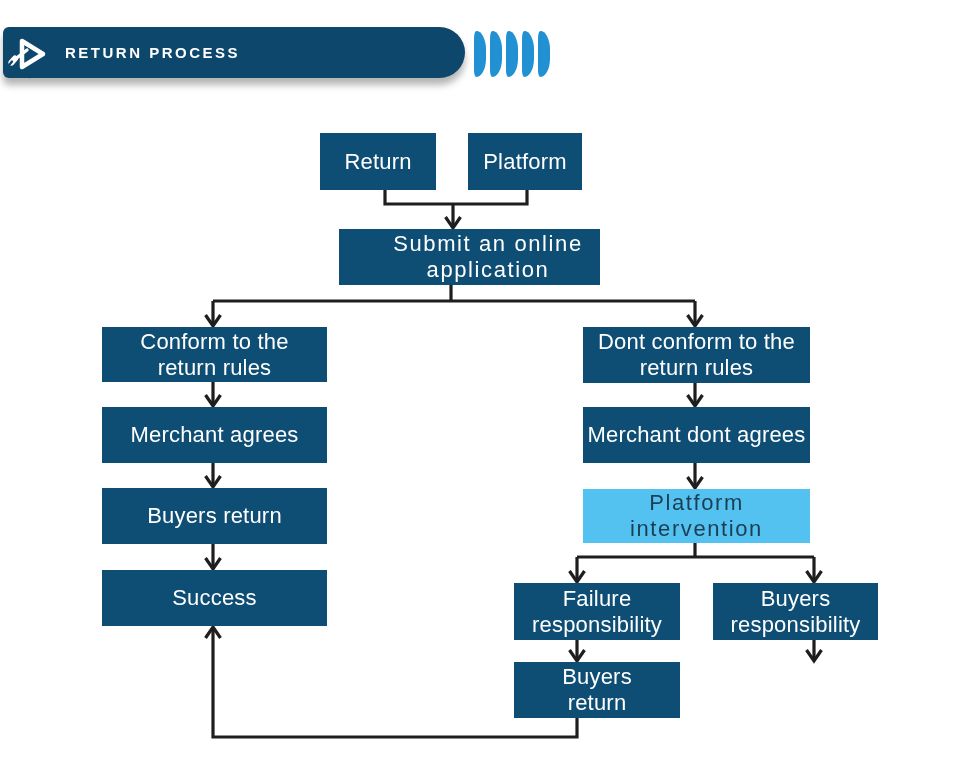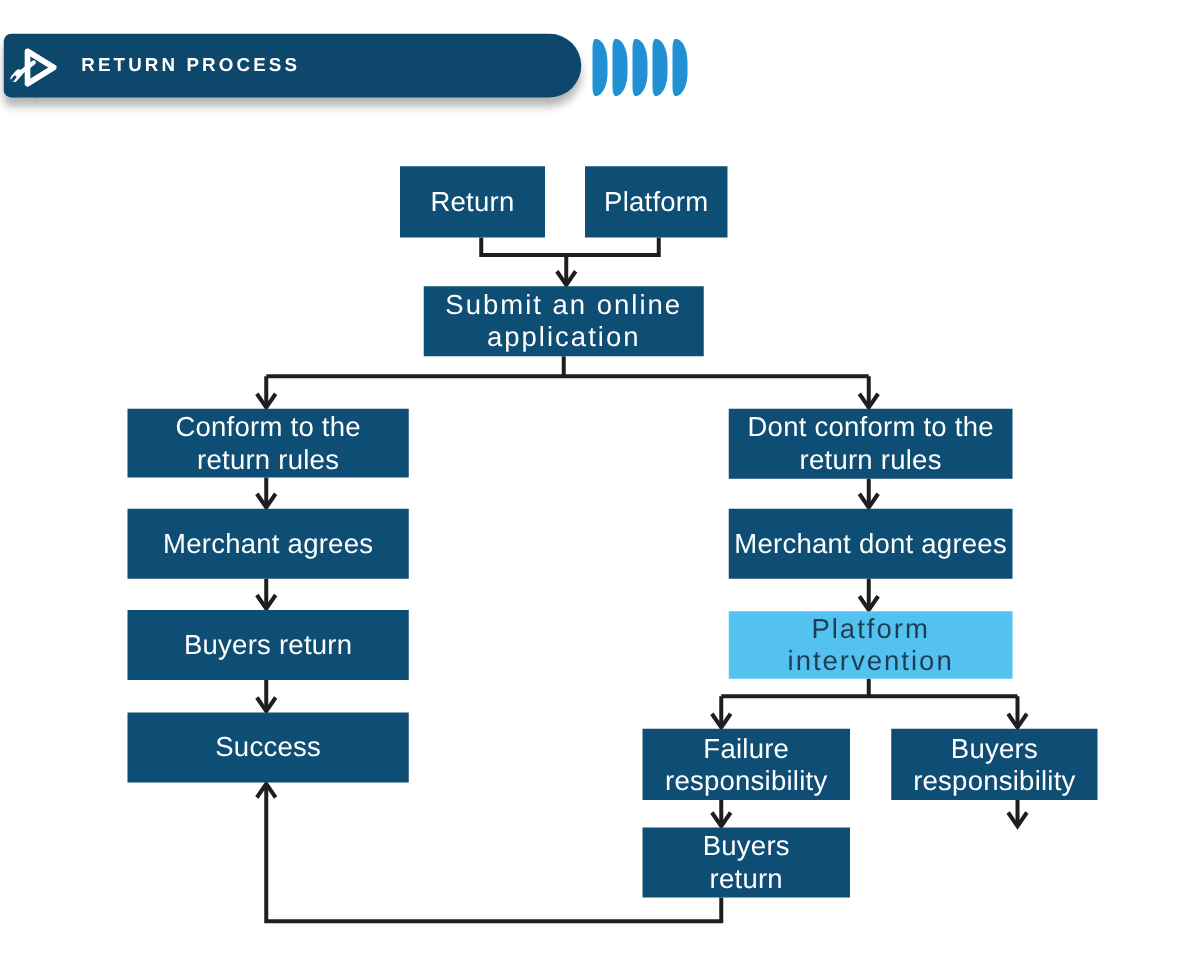--- a/index.html
+++ b/index.html
@@ -102,21 +102,21 @@
     <path d="M577,718 L577,737 L213,737 L213,630"></path>
     <path d="M205.5,638 L213,627 L220.5,638"></path>
   </svg>
 
   <div class="node" style="left:320px;top:133px;width:116px;height:57px;">
     <span class="label">Return</span>
   </div>
   <div class="node" style="left:468px;top:133px;width:114px;height:57px;">
     <span class="label">Platform</span>
   </div>
-  <div class="node spaced" style="left:339px;top:229px;width:224px;height:56px;">
+  <div class="node spaced" style="left:339px;top:229px;width:224px;height:56px;padding-left:37px;">
     <span class="label">Submit an online
 application</span>
   </div>
   <div class="node" style="left:102px;top:327px;width:225px;height:55px;">
     <span class="label">Conform to the
 return rules</span>
   </div>
   <div class="node" style="left:102px;top:407px;width:225px;height:56px;">
     <span class="label">Merchant agrees</span>
   </div>

